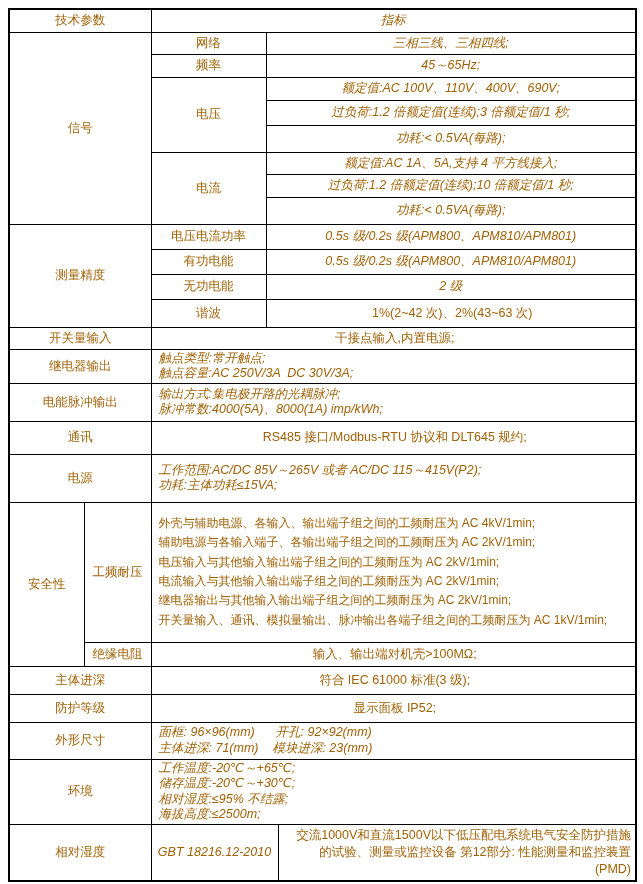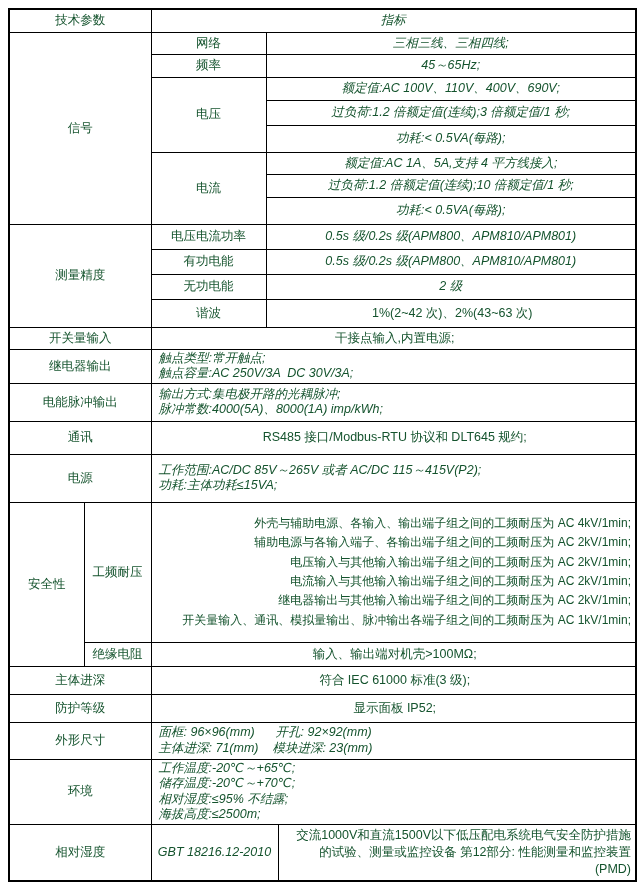--- a/index.html
+++ b/index.html
@@ -7,28 +7,28 @@
     width: 643px; height: 884px; box-sizing: border-box;
     padding: 8px; background: #fff;
     font-family: "Liberation Sans", "DejaVu Sans", sans-serif;
   }
   table.spec {
     border-collapse: collapse; table-layout: fixed;
     width: 627px; border: 2px solid #000;
   }
   table.spec td {
     border: 1px solid #000; vertical-align: middle;
-    font-size: 12.5px; color: #14532d; padding: 1px 4px;
+    font-size: 12.5px; color: #a16207; padding: 1px 4px;
     box-sizing: border-box; overflow: hidden;
   }
   .lbl { text-align: center; }
   .c   { text-align: center; font-style: italic; }
   .l   { text-align: center; padding-left: 7px !important; white-space: pre-wrap; }
   .ml  { text-align: left; padding-left: 7px !important; white-space: pre-wrap; line-height: 15.5px; font-style: italic; }
-  .tall{ text-align: right; padding-left: 7px !important; white-space: pre-wrap; line-height: 19.4px; font-size: 12px !important; }
+  .tall{ text-align: left; padding-left: 7px !important; white-space: pre-wrap; line-height: 19.4px; font-size: 12px !important; }
   .wrap{ text-align: right; padding-left: 6px !important; line-height: 17px; }
 </style>
 </head>
 <body>
 
 <div class="page">
   <table class="spec">
     <colgroup>
       <col style="width:75px">
         <col style="width:67px">
@@ -139,21 +139,21 @@
       <td colspan="3" class="l">显示面板 IP52;</td>
     </tr>
     <tr style="height:37px">
       <td colspan="2" class="lbl">外形尺寸</td>
       <td colspan="3" class="ml">面框: 96×96(mm)      开孔: 92×92(mm)
 主体进深: 71(mm)    模块进深: 23(mm)</td>
     </tr>
     <tr style="height:64px">
       <td colspan="2" class="lbl">环境</td>
       <td colspan="3" class="ml">工作温度:-20℃～+65℃;
-储存温度:-20℃～+70℃;
+储存温度:-20℃～+30℃;
 相对湿度:≤95% 不结露;
 海拔高度:≤2500m;</td>
     </tr>
     <tr style="height:57px">
       <td colspan="2" class="lbl">相对湿度</td>
       <td colspan="2" class="c">GBT 18216.12-2010</td>
       <td class="wrap">交流1000V和直流1500V以下低压配电系统电气安全防护措施的试验、测量或监控设备 第12部分: 性能测量和监控装置(PMD)</td>
     </tr>
   </tbody>
     </table>

